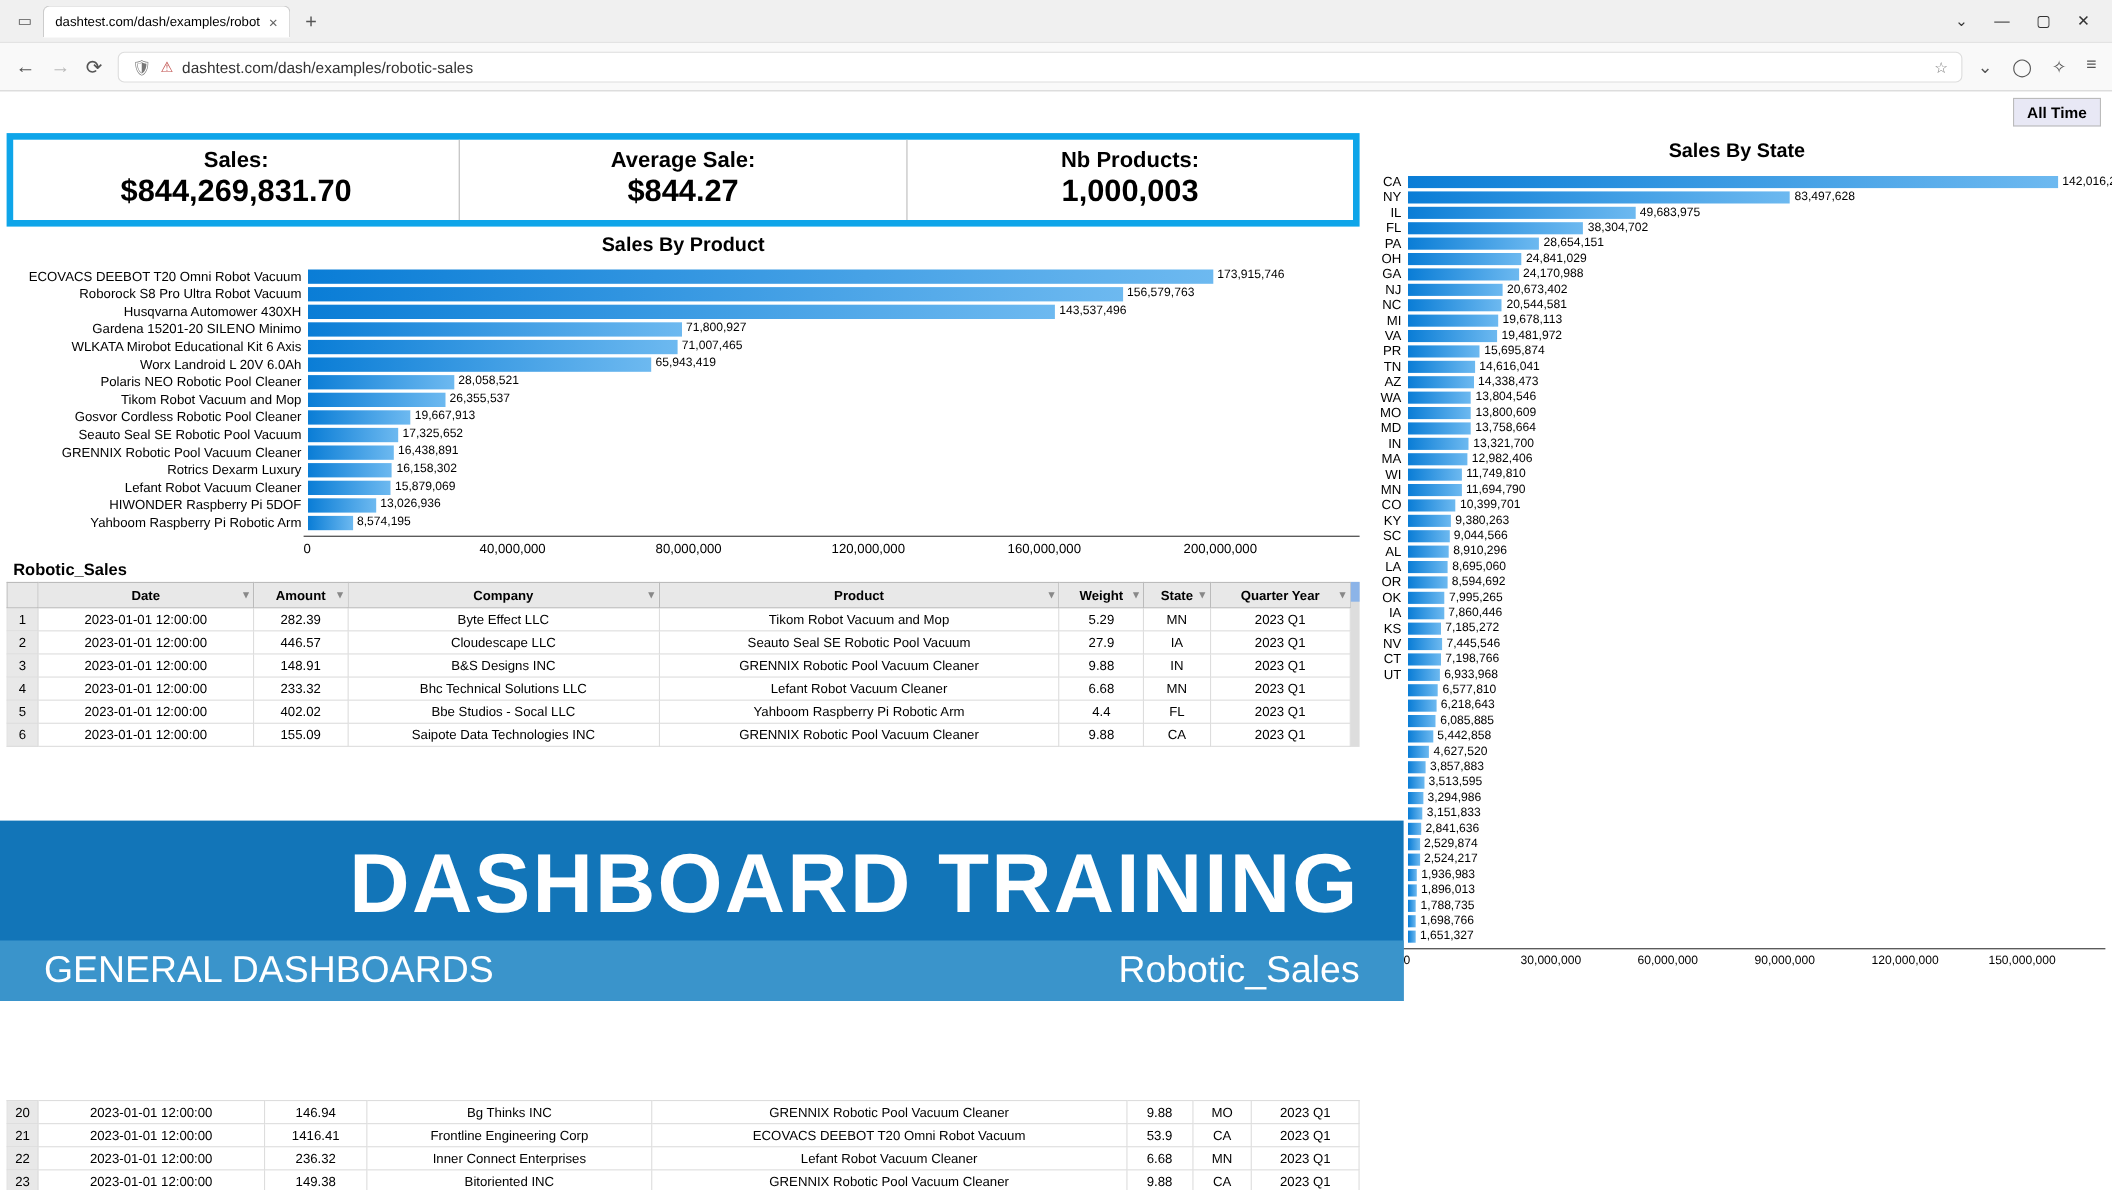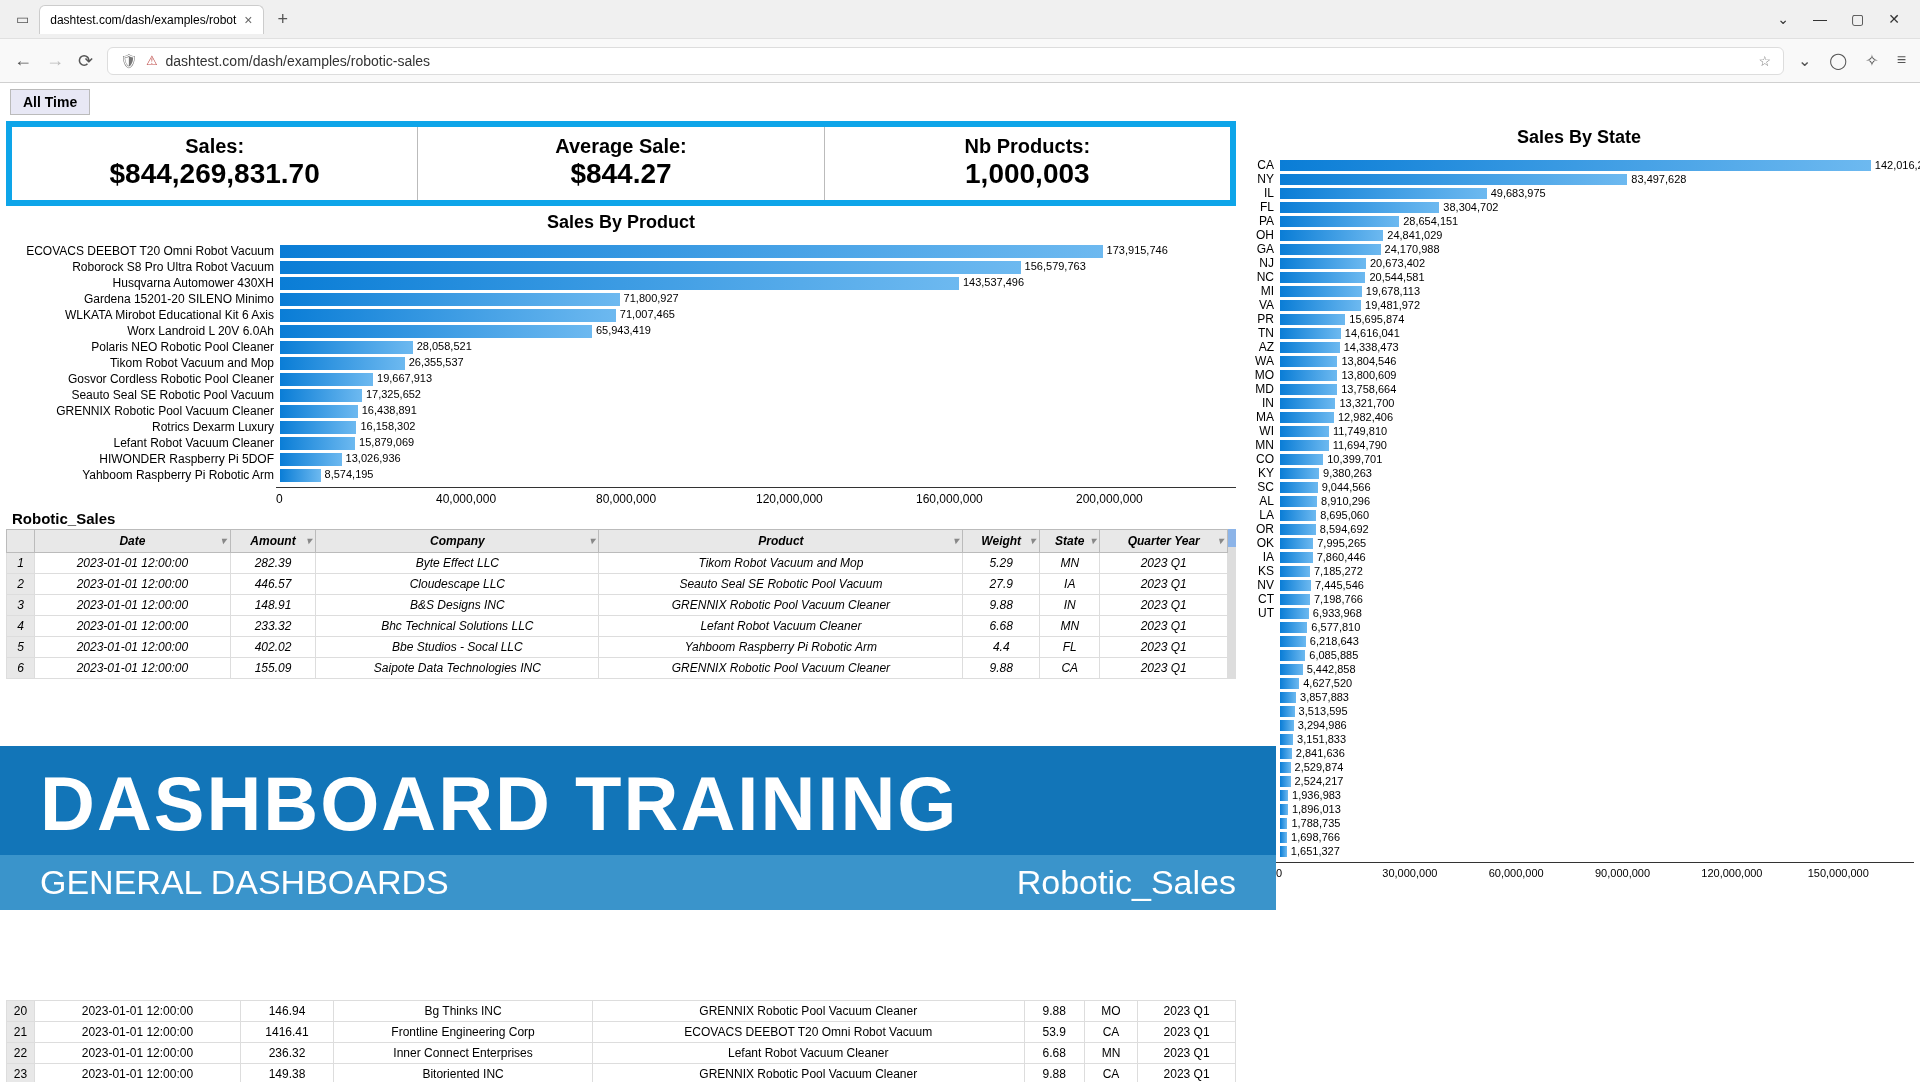--- a/index.html
+++ b/index.html
@@ -13,21 +13,21 @@
 .new-tab { font-size: 18px; color: #555; padding: 0 10px; cursor: pointer; }
 .win-controls { margin-left: auto; display: flex; gap: 24px; padding-right: 20px; color: #333; font-size: 14px; }
 .addr-bar { display: flex; align-items: center; height: 44px; padding: 0 14px; gap: 14px; background: #f9f9f9; border-top: 1px solid #e0e0e0; }
 .nav-btn { color: #555; font-size: 18px; cursor: pointer; }
 .nav-btn.disabled { color: #bbb; }
 .url-box { flex: 1; display: flex; align-items: center; gap: 8px; background: #fff; border: 1px solid #ddd; border-radius: 6px; padding: 5px 12px; font-size: 14px; color: #333; }
 .url-lock { color: #c0504d; font-size: 13px; }
 .right-icons { display: flex; gap: 18px; color: #555; font-size: 16px; }
 
 
-.top-filter { display: flex; padding: 6px 10px; }
+.top-filter { display: flex; justify-content: flex-end; padding: 6px 10px; }
 .filter-btn { background: #e8e8f5; border: 1px solid #bbb; padding: 4px 12px; font-size: 14px; font-weight: bold; cursor: pointer; }
 
 
 .dashboard { display: flex; padding: 0 6px; gap: 8px; }
 .left-col { flex: 0 0 1230px; }
 .right-col { flex: 1; }
 
 
 .kpi-row { display: flex; border: 6px solid #0ea5e9; }
 .kpi { flex: 1; border-right: 1px solid #bbb; text-align: center; padding: 8px 0 10px; }
@@ -58,21 +58,21 @@
 .table-title { font-weight: bold; font-size: 15px; padding: 4px 0 2px 6px; }
 .data-table { width: 100%; border-collapse: collapse; font-size: 12px; }
 .data-table th { background: #e8e8e8; border: 1px solid #bbb; padding: 4px; font-weight: bold; position: relative; }
 .data-table td { border: 1px solid #ddd; padding: 3px 6px; text-align: center; }
 .data-table td.rownum { background: #e8e8e8; width: 28px; font-weight: normal; }
 .filter-icon { position: absolute; right: 4px; top: 5px; font-size: 10px; color: #888; }
 .scroll-ind { width: 8px; background: #ddd; }
 .scroll-thumb { background: #8cb4e8; height: 18px; width: 8px; }
 
 
-.banner { position: absolute; left: 0; top: 746px; width: 1276px; background: #1275b8; color: #fff; padding: 14px 40px 10px; }
+.banner { position: absolute; left: 0; top: 746px; width: 1276px; background: #1275b8; color: #fff; padding: 14px 40px 10px; text-align: right; }
 .banner-title { font-size: 76px; font-weight: bold; letter-spacing: 2px; }
 .banner-sub { background: #3a94cb; display: flex; justify-content: space-between; padding: 8px 40px; margin: 8px -40px -10px; font-size: 34px; }
 </style>
 </head>
 <body>
 
 <div class="browser-chrome">
   <div class="tab-bar">
     <span style="font-size:14px;color:#555;padding:0 6px;">▭</span>
     <div class="tab">
@@ -237,21 +237,21 @@
     <div class="x-axis" id="product-axis">
         <div class="x-tick">0</div>
         <div class="x-tick">40,000,000</div>
         <div class="x-tick">80,000,000</div>
         <div class="x-tick">120,000,000</div>
         <div class="x-tick">160,000,000</div>
         <div class="x-tick">200,000,000</div>
       </div>
 
     <div class="table-title">Robotic_Sales</div>
-    <div style="display:flex;font-style:italic;">
+    <div style="display:flex;">
       <table class="data-table" id="data-table-top">
           <tbody>
             <tr>
               <th class="rownum"></th>
               <th>Date<span class="filter-icon">▾</span></th>
               <th>Amount<span class="filter-icon">▾</span></th>
               <th>Company<span class="filter-icon">▾</span></th>
               <th>Product<span class="filter-icon">▾</span></th>
               <th>Weight<span class="filter-icon">▾</span></th>
               <th>State<span class="filter-icon">▾</span></th>

